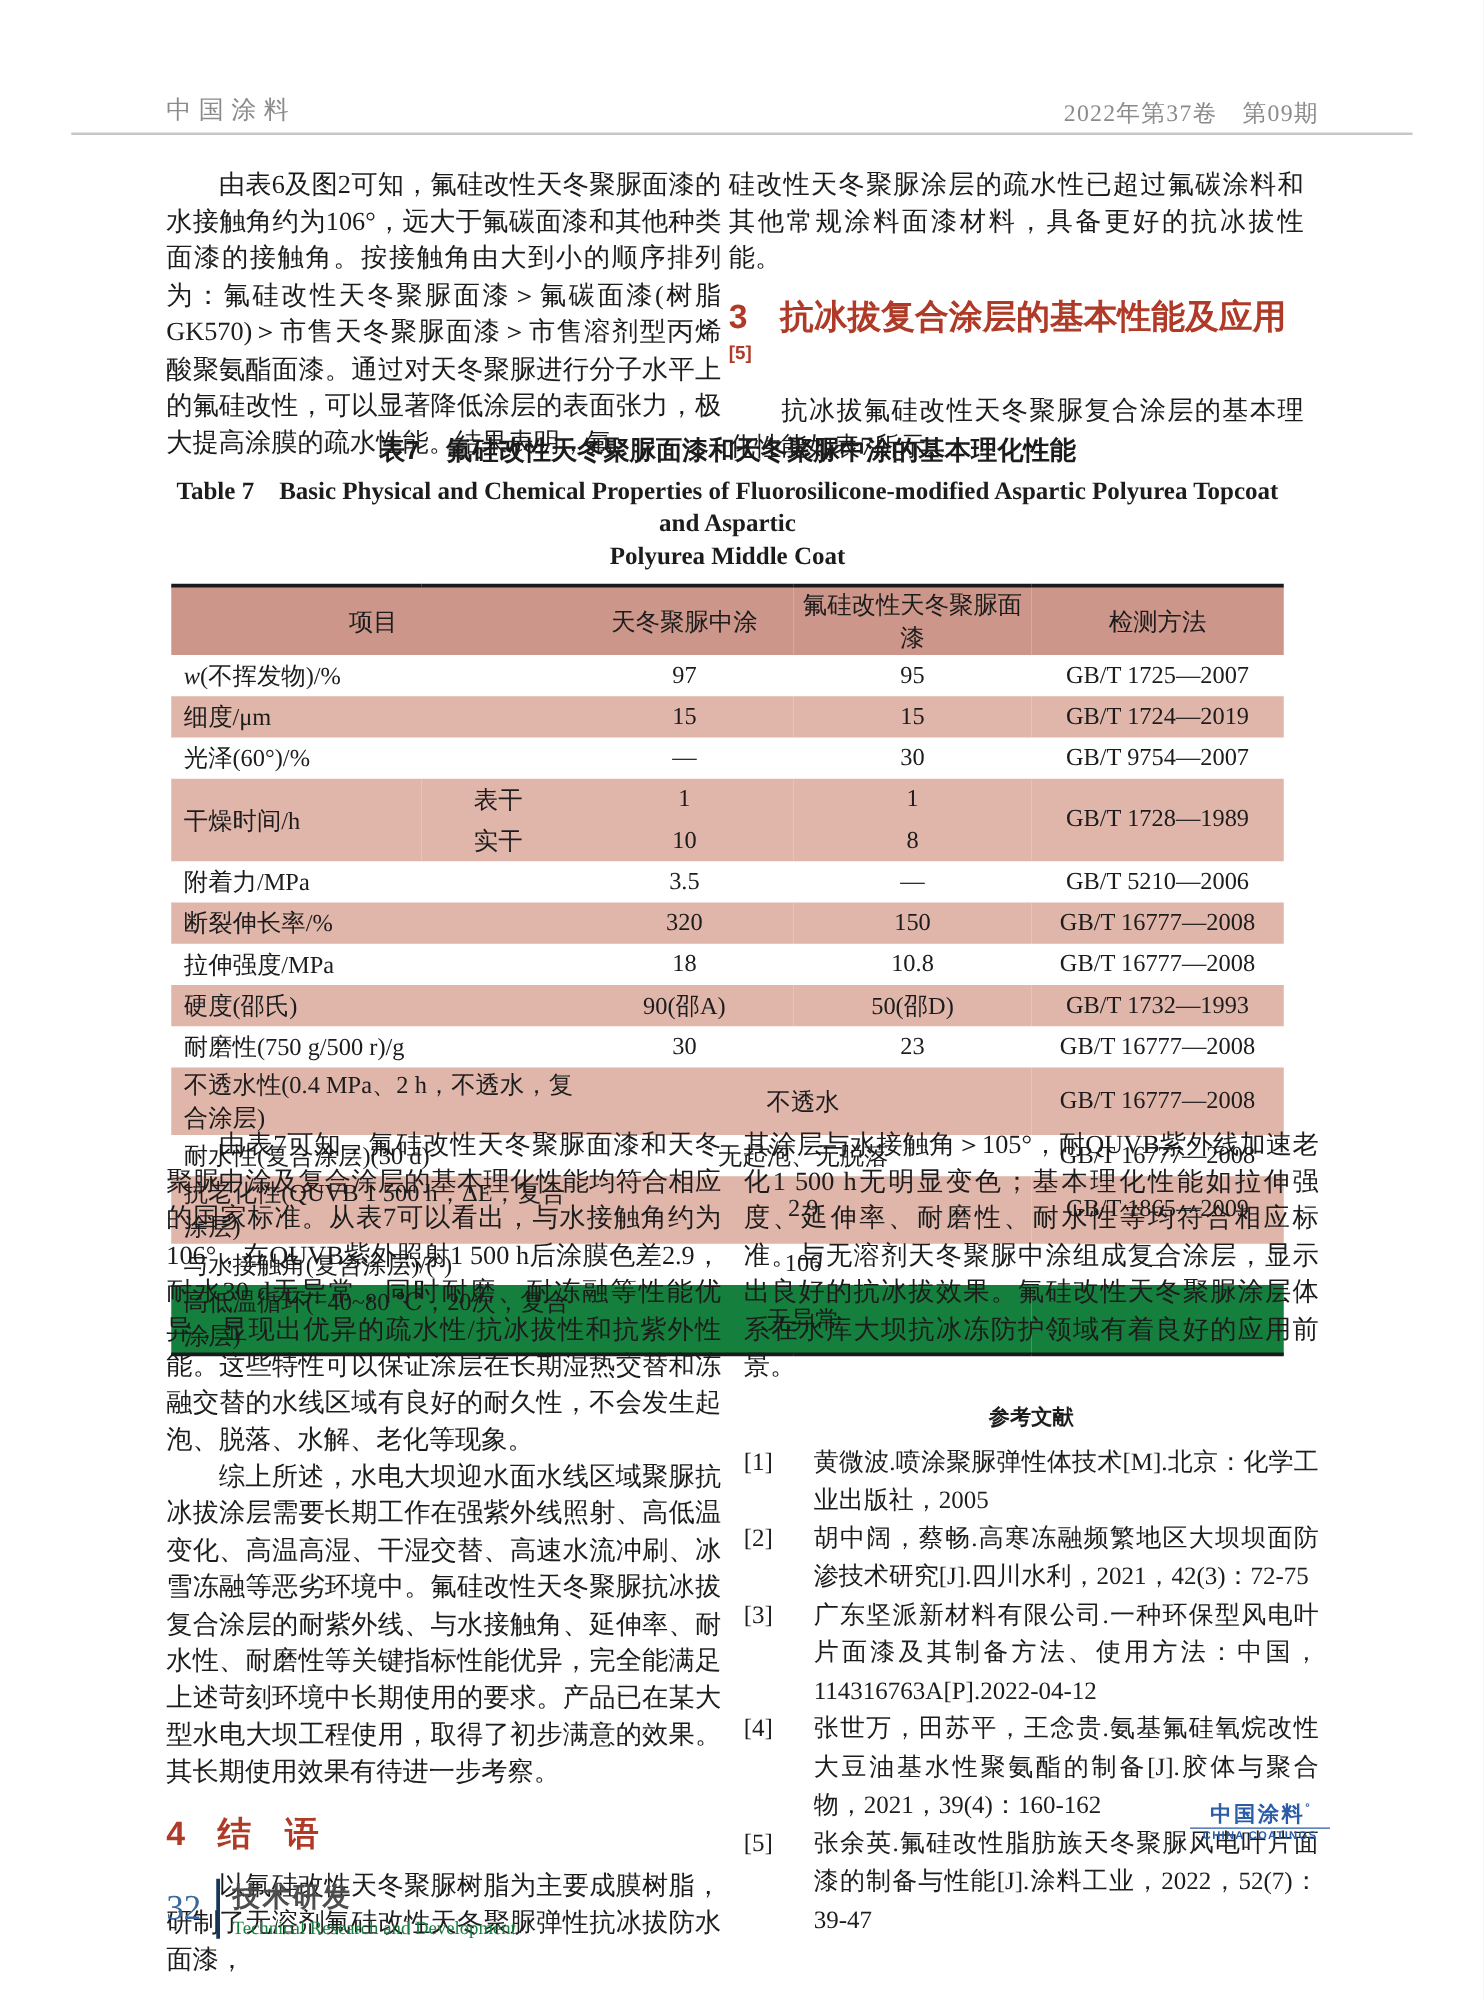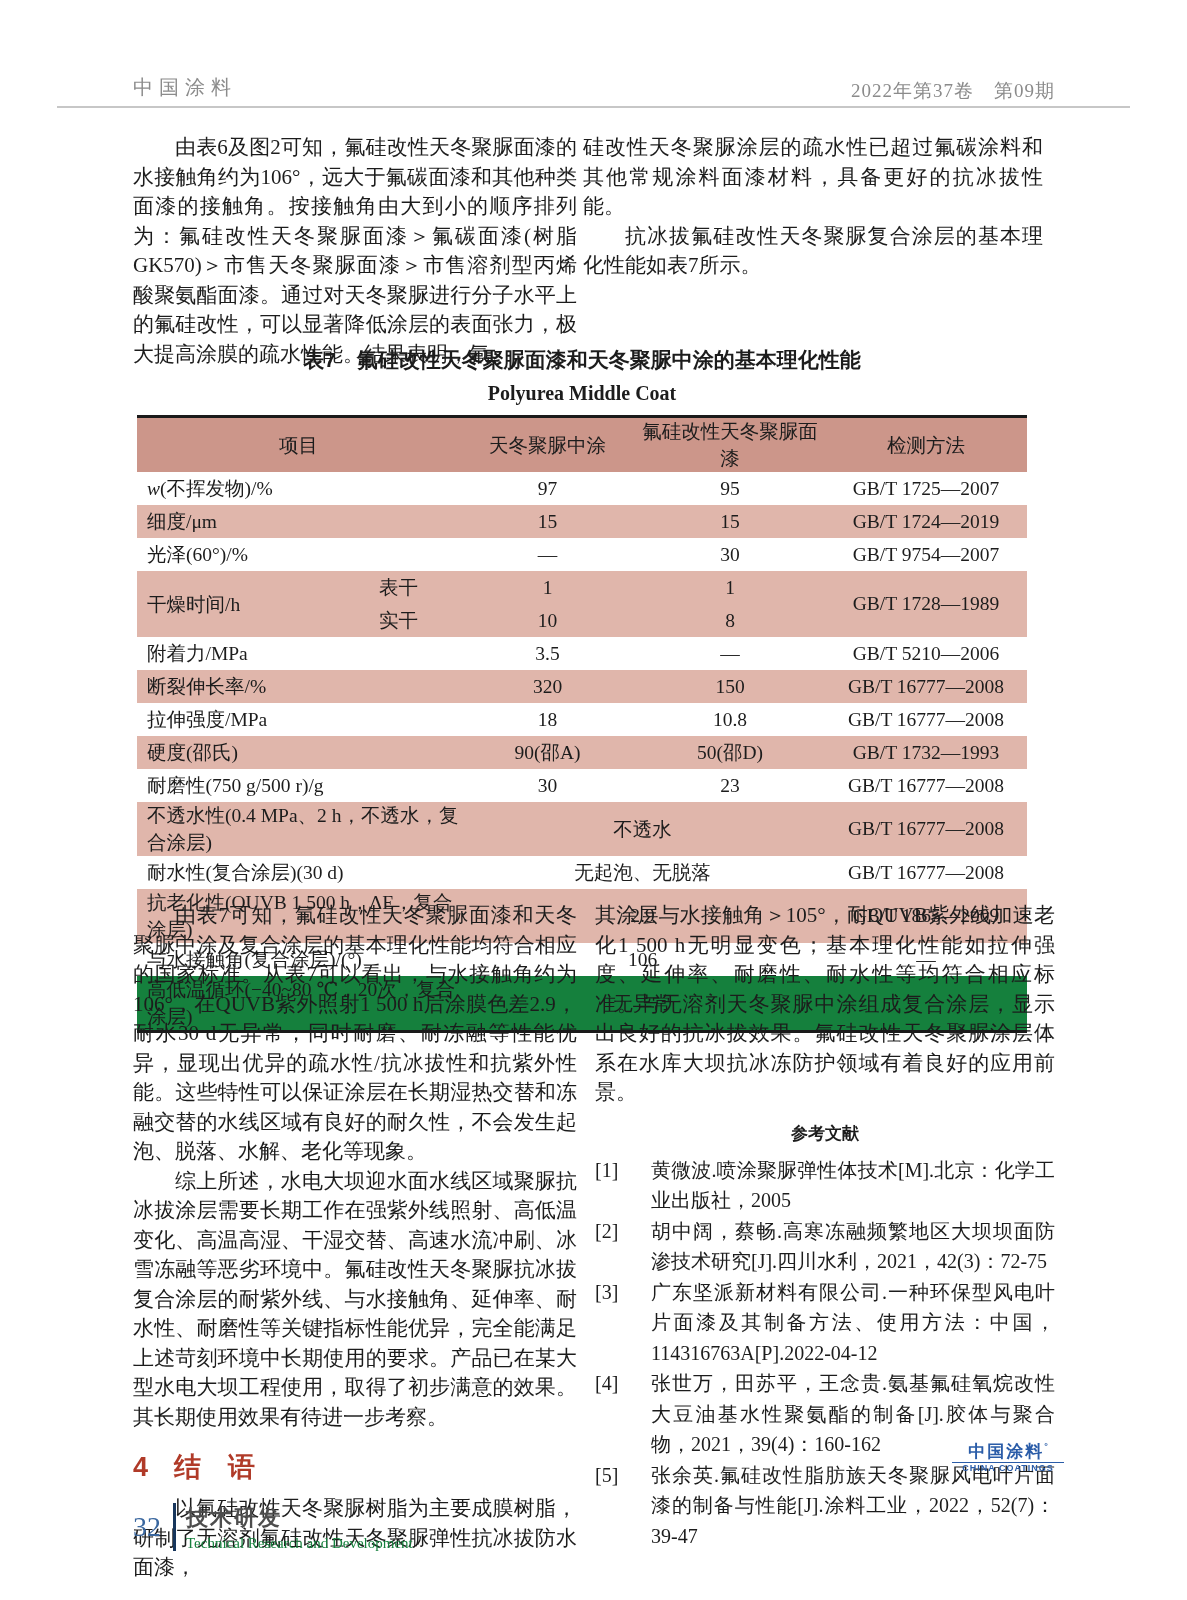--- a/index.html
+++ b/index.html
@@ -62,27 +62,31 @@
   <div class="journal-name">中国涂料</div>
   <div class="issue-info">2022年第37卷　第09期</div>
   <div class="top-rule"></div>
 
   <div class="cols-top">
     <div class="col-l">
       <p class="body-text indent">由表6及图2可知，氟硅改性天冬聚脲面漆的水接触角约为106°，远大于氟碳面漆和其他种类面漆的接触角。按接触角由大到小的顺序排列为：氟硅改性天冬聚脲面漆＞氟碳面漆(树脂GK570)＞市售天冬聚脲面漆＞市售溶剂型丙烯酸聚氨酯面漆。通过对天冬聚脲进行分子水平上的氟硅改性，可以显著降低涂层的表面张力，极大提高涂膜的疏水性能。结果表明，氟</p>
     </div>
     <div class="col-r">
       <p class="body-text">硅改性天冬聚脲涂层的疏水性已超过氟碳涂料和其他常规涂料面漆材料，具备更好的抗冰拔性能。</p>
+      <div class="sec-heading" style="color: rgb(176, 58, 40);">
+        <span class="sec-num">3</span><span>抗冰拔复合涂层的基本性能及应用</span><span class="sup">[5]</span>
+      </div>
       <p class="body-text indent">抗冰拔氟硅改性天冬聚脲复合涂层的基本理化性能如表7所示。</p>
     </div>
   </div>
 
   <div class="table-block">
     <div class="tbl-title-cn">表7　氟硅改性天冬聚脲面漆和天冬聚脲中涂的基本理化性能</div>
     <div class="tbl-title-en">
+      <div>Table 7　Basic Physical and Chemical Properties of Fluorosilicone-modified Aspartic Polyurea Topcoat and Aspartic</div>
       <div>Polyurea Middle Coat</div>
     </div>
     <table class="t7">
       <colgroup>
         <col style="width:200px">
           <col style="width:123px">
           <col style="width:175px">
           <col style="width:190px">
           <col style="width:202px">
       </colgroup>

